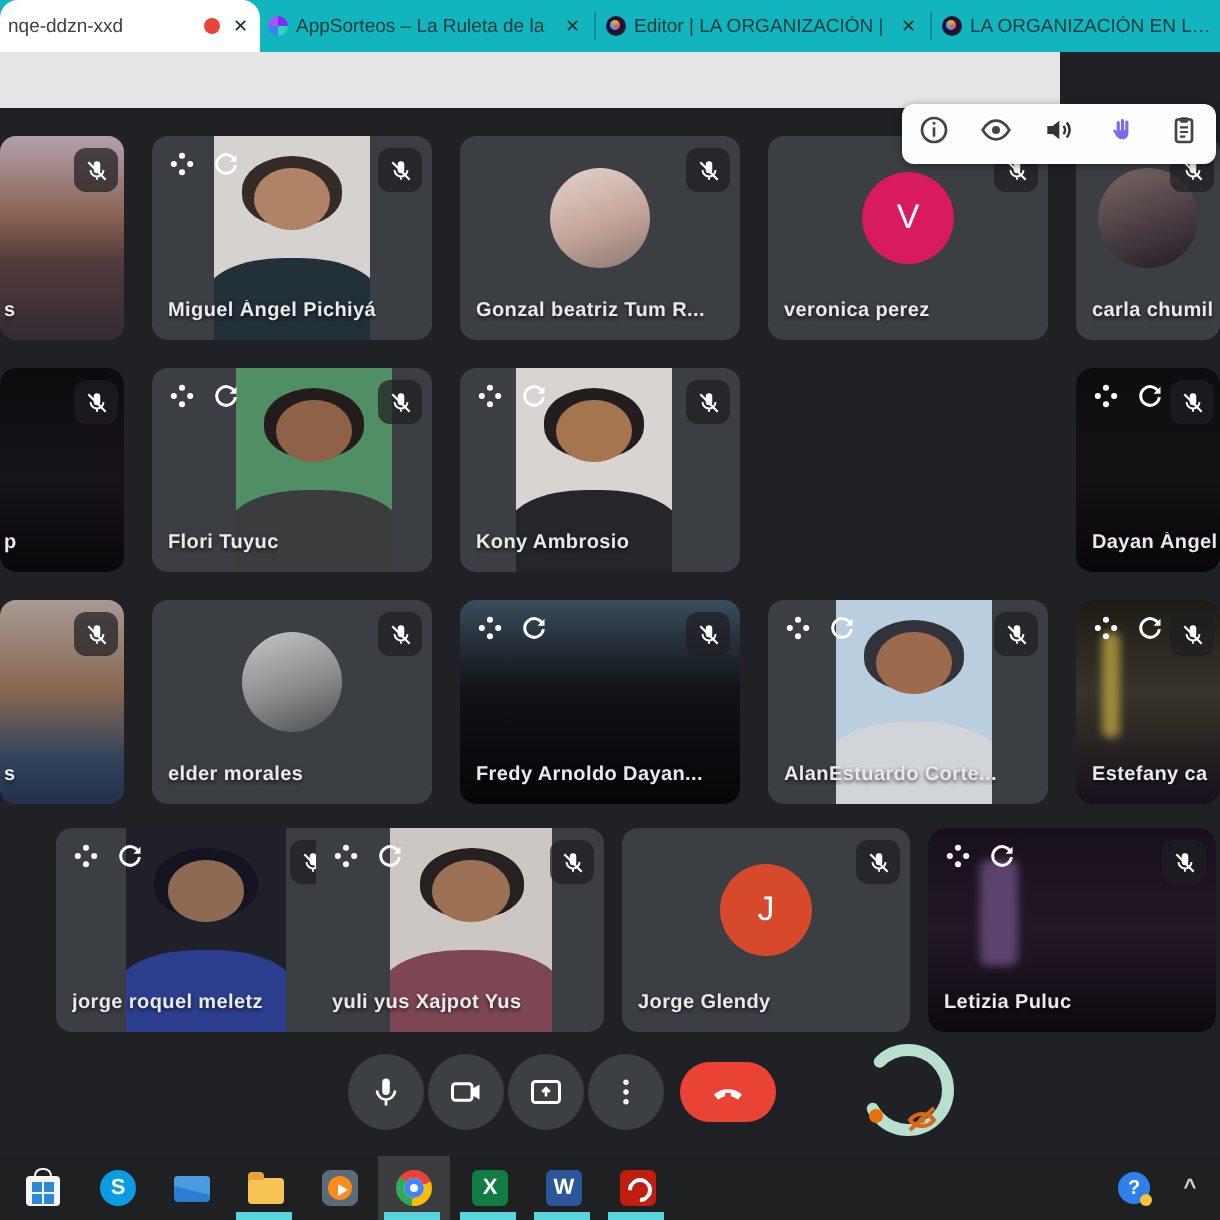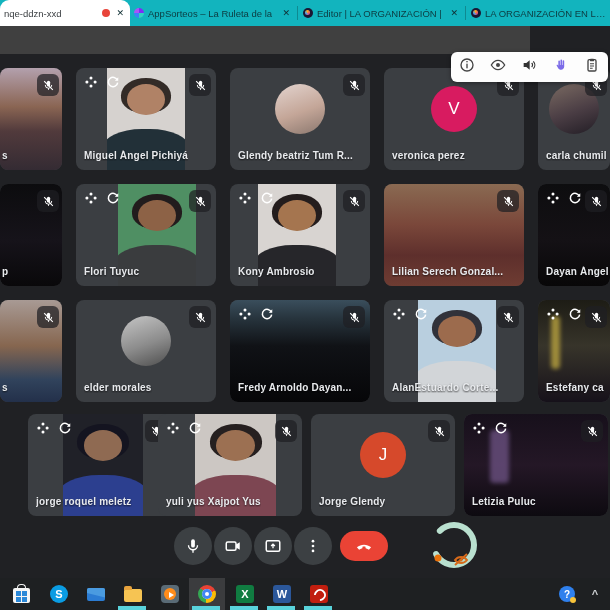--- a/index.html
+++ b/index.html
@@ -1,17 +1,17 @@
 <!DOCTYPE html>
 <html><head>
 <meta charset="utf-8">
 <style>
   html,body{margin:0;padding:0;background:#202124;width:610px;height:610px;overflow:hidden;
     font-family:"Liberation Sans",sans-serif;}
-  #page{position:relative;width:530px;height:610px;background:#404040;}
+  #page{position:relative;width:530px;height:610px;background:#e5e5e5;}
 
   
   #tabstrip{position:absolute;left:0;top:0;width:610px;height:26px;background:#12b4be;}
   .tab{position:absolute;top:0;height:26px;display:flex;align-items:center;gap:4px;
     font-size:9.5px;color:#0d3b40;padding:0 4px;box-sizing:border-box;white-space:nowrap;overflow:hidden;}
   .tab.active{background:#fff;border-radius:9px 9px 0 0;color:#3c4043;}
   .tab .ttl{overflow:hidden;text-overflow:ellipsis;flex:1;}
   .tab .x{font-size:9px;color:#103034;flex:0 0 auto;padding:0 2px;}
   .tabsep{position:absolute;top:6px;width:1px;height:14px;background:rgba(8,60,64,.35);}
   .rec-dot{width:8px;height:8px;border-radius:50%;background:#e8443a;flex:0 0 auto;}
@@ -172,21 +172,21 @@
       <div class="tile" style="left: 230px; top: 14px; width: 140px; height: 102px;">
         <div class="avatar" style="width: 50px; height: 50px; background: linear-gradient(160deg, rgb(227, 212, 207) 0%, rgb(196, 166, 152) 55%, rgb(138, 119, 110) 100%);"></div>
         <span class="micoff">
           <svg viewBox="0 0 24 24">
             <path d="M12 3a3 3 0 0 1 3 3v5a3 3 0 0 1-6 0V6a3 3 0 0 1 3-3z" fill="#fff"></path>
             <path d="M6 11a6 6 0 0 0 12 0" stroke="#fff" stroke-width="1.8" fill="none"></path>
             <path d="M12 17v3" stroke="#fff" stroke-width="1.8"></path>
             <path d="M4 4l16 16" stroke="#fff" stroke-width="2"></path>
           </svg>
         </span>
-        <div class="nm">Glendy beatriz Tum R...</div>
+        <div class="nm">Gonzal beatriz Tum R...</div>
       </div>
       <div class="tile" style="left: 384px; top: 14px; width: 140px; height: 102px;">
         <div class="avatar" style="width: 46px; height: 46px; background: rgb(216, 27, 96);">V</div>
         <span class="micoff">
           <svg viewBox="0 0 24 24">
             <path d="M12 3a3 3 0 0 1 3 3v5a3 3 0 0 1-6 0V6a3 3 0 0 1 3-3z" fill="#fff"></path>
             <path d="M6 11a6 6 0 0 0 12 0" stroke="#fff" stroke-width="1.8" fill="none"></path>
             <path d="M12 17v3" stroke="#fff" stroke-width="1.8"></path>
             <path d="M4 4l16 16" stroke="#fff" stroke-width="2"></path>
           </svg>
@@ -269,32 +269,20 @@
         </span>
         <span class="micoff">
           <svg viewBox="0 0 24 24">
             <path d="M12 3a3 3 0 0 1 3 3v5a3 3 0 0 1-6 0V6a3 3 0 0 1 3-3z" fill="#fff"></path>
             <path d="M6 11a6 6 0 0 0 12 0" stroke="#fff" stroke-width="1.8" fill="none"></path>
             <path d="M12 17v3" stroke="#fff" stroke-width="1.8"></path>
             <path d="M4 4l16 16" stroke="#fff" stroke-width="2"></path>
           </svg>
         </span>
         <div class="nm">Kony Ambrosio</div>
-      </div>
-      <div class="tile" style="left: 384px; top: 130px; width: 140px; height: 102px;">
-        <div class="vfull" style="background: linear-gradient(rgb(138, 106, 82) 0%, rgb(122, 71, 58) 40%, rgb(94, 47, 44) 70%, rgb(110, 60, 50) 100%);"></div>
-        <span class="micoff">
-          <svg viewBox="0 0 24 24">
-            <path d="M12 3a3 3 0 0 1 3 3v5a3 3 0 0 1-6 0V6a3 3 0 0 1 3-3z" fill="#fff"></path>
-            <path d="M6 11a6 6 0 0 0 12 0" stroke="#fff" stroke-width="1.8" fill="none"></path>
-            <path d="M12 17v3" stroke="#fff" stroke-width="1.8"></path>
-            <path d="M4 4l16 16" stroke="#fff" stroke-width="2"></path>
-          </svg>
-        </span>
-        <div class="nm">Lilian Serech Gonzal...</div>
       </div>
       <div class="tile" style="left: 538px; top: 130px; width: 72px; height: 102px;">
         <div class="vfull" style="background: linear-gradient(rgb(13, 13, 15) 0%, rgb(20, 17, 21) 55%, rgb(8, 7, 8) 100%);"></div>
         <span class="extic" style="left: 8px;">
           <svg viewBox="0 0 24 24">
             <circle cx="12" cy="5" r="2.6" fill="#fff"></circle>
             <circle cx="5" cy="12" r="2.6" fill="#fff"></circle>
             <circle cx="19" cy="12" r="2.6" fill="#fff"></circle>
             <circle cx="12" cy="19" r="2.6" fill="#fff"></circle>
           </svg>

